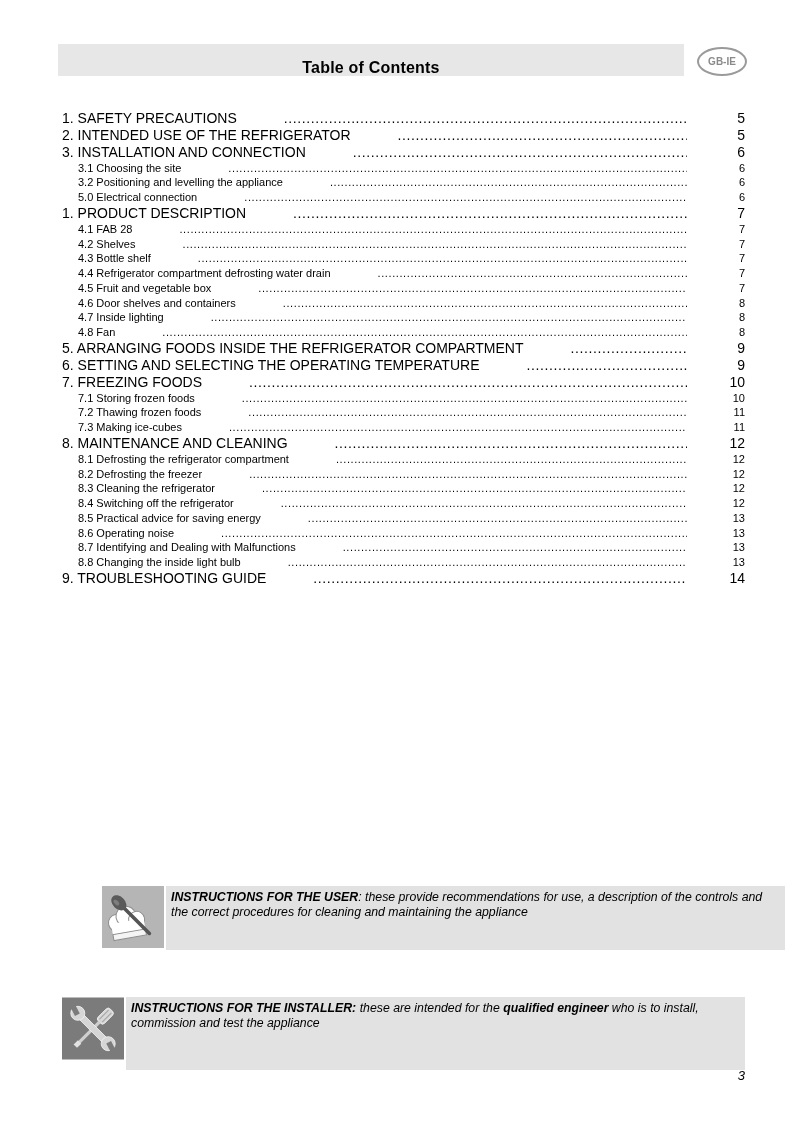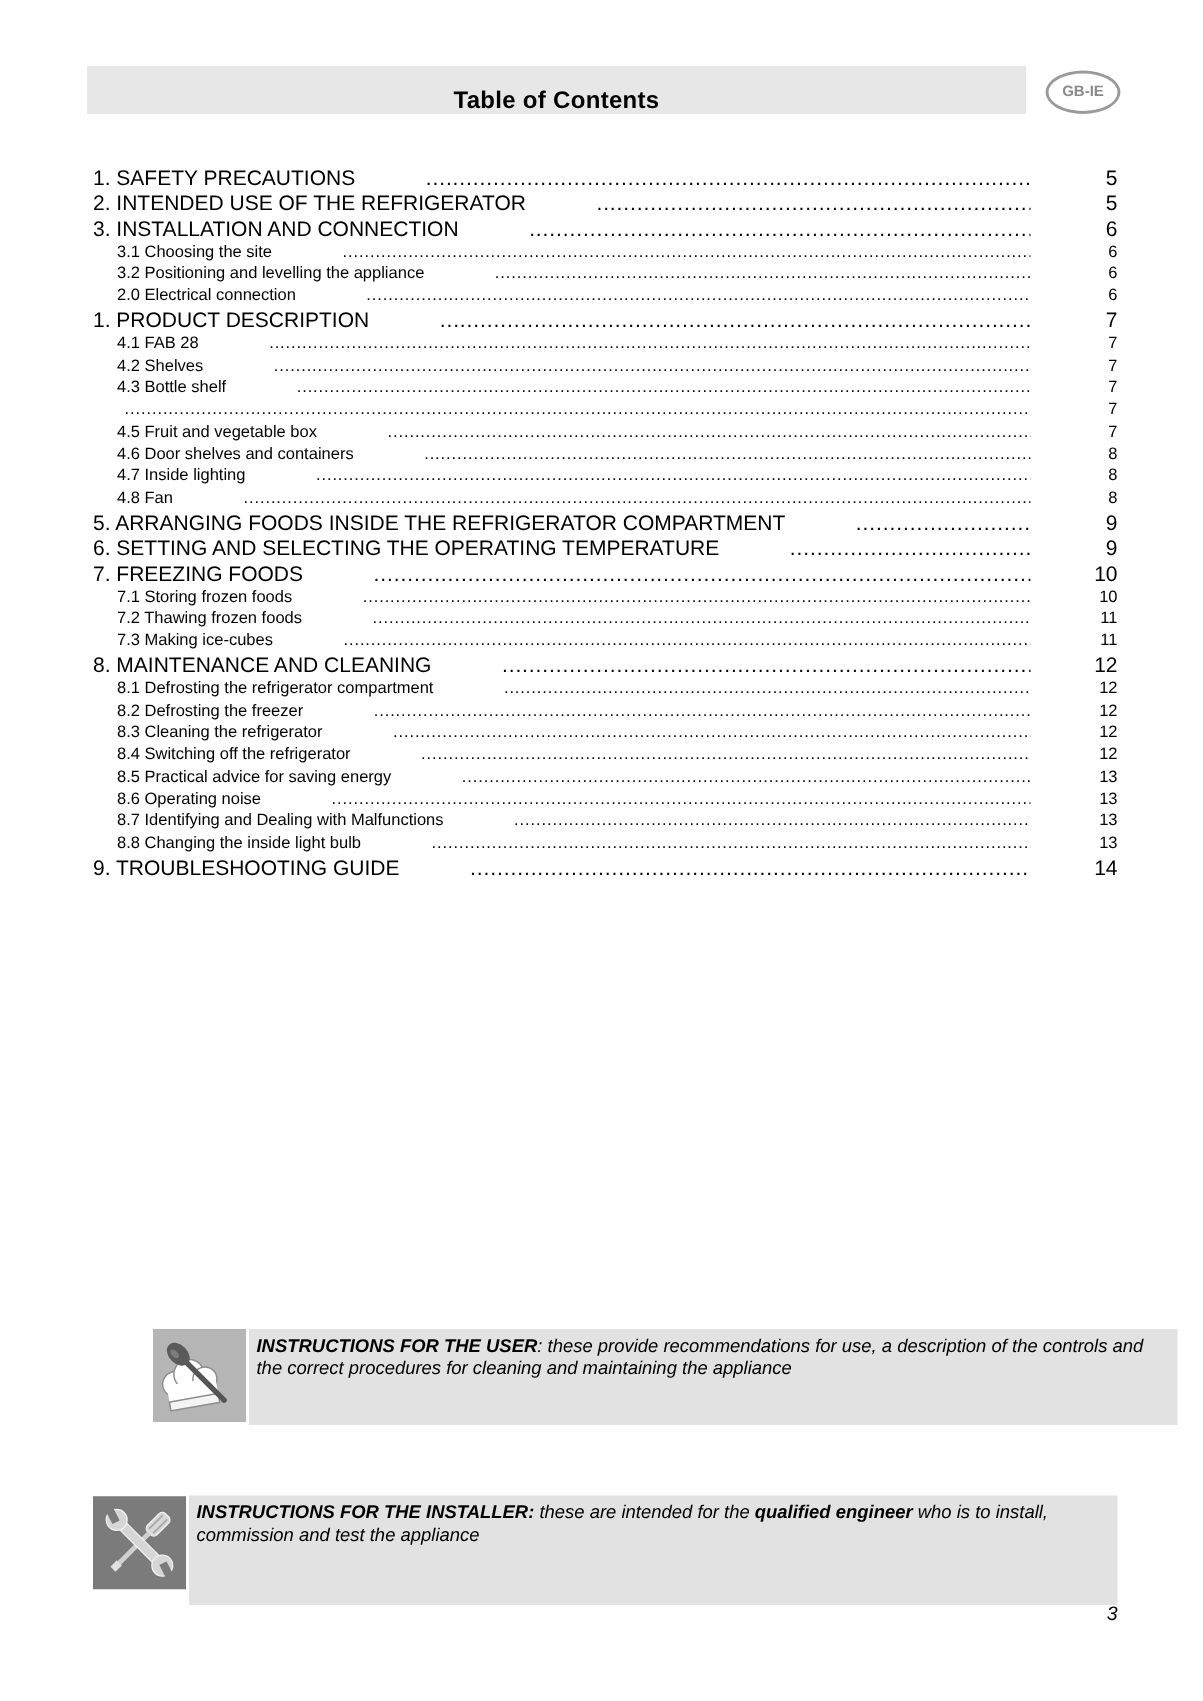--- a/index.html
+++ b/index.html
@@ -86,21 +86,21 @@
         <span class="toc-label">3.1 Choosing the site</span>
         <span class="toc-dots">....................................................................................................................................................................................................................................................................</span>
         <span class="toc-page">6</span>
       </div>
       <div class="toc-row l2">
         <span class="toc-label">3.2 Positioning and levelling the appliance</span>
         <span class="toc-dots">....................................................................................................................................................................................................................................................................</span>
         <span class="toc-page">6</span>
       </div>
       <div class="toc-row l2">
-        <span class="toc-label">2.0 Electrical connection</span>
+        <span class="toc-label">5.0 Electrical connection</span>
         <span class="toc-dots">....................................................................................................................................................................................................................................................................</span>
         <span class="toc-page">6</span>
       </div>
       <div class="toc-row l1">
         <span class="toc-label">1. PRODUCT DESCRIPTION</span>
         <span class="toc-dots">....................................................................................................................................................................................................................................................................</span>
         <span class="toc-page">7</span>
       </div>
       <div class="toc-row l2">
         <span class="toc-label">4.1 FAB 28</span>
@@ -111,20 +111,21 @@
         <span class="toc-label">4.2 Shelves</span>
         <span class="toc-dots">....................................................................................................................................................................................................................................................................</span>
         <span class="toc-page">7</span>
       </div>
       <div class="toc-row l2">
         <span class="toc-label">4.3 Bottle shelf</span>
         <span class="toc-dots">....................................................................................................................................................................................................................................................................</span>
         <span class="toc-page">7</span>
       </div>
       <div class="toc-row l2">
+        <span class="toc-label">4.4 Refrigerator compartment defrosting water drain</span>
         <span class="toc-dots">....................................................................................................................................................................................................................................................................</span>
         <span class="toc-page">7</span>
       </div>
       <div class="toc-row l2">
         <span class="toc-label">4.5 Fruit and vegetable box</span>
         <span class="toc-dots">....................................................................................................................................................................................................................................................................</span>
         <span class="toc-page">7</span>
       </div>
       <div class="toc-row l2">
         <span class="toc-label">4.6 Door shelves and containers</span>

